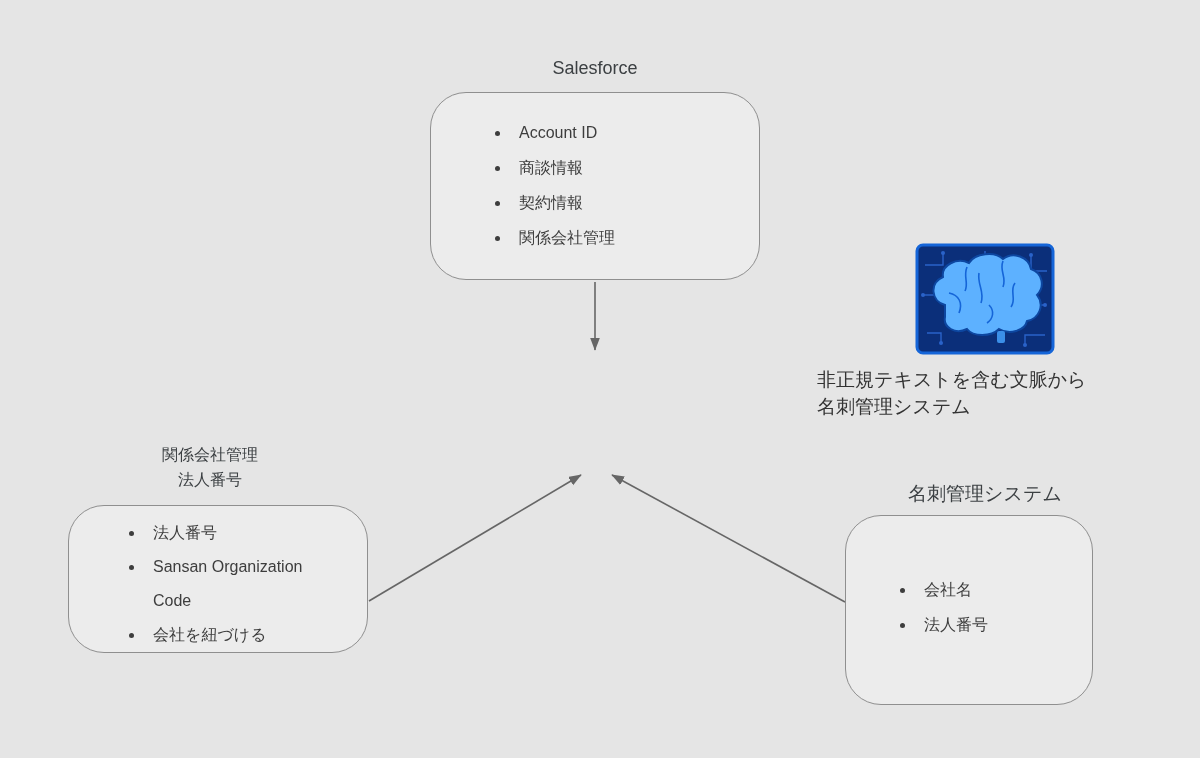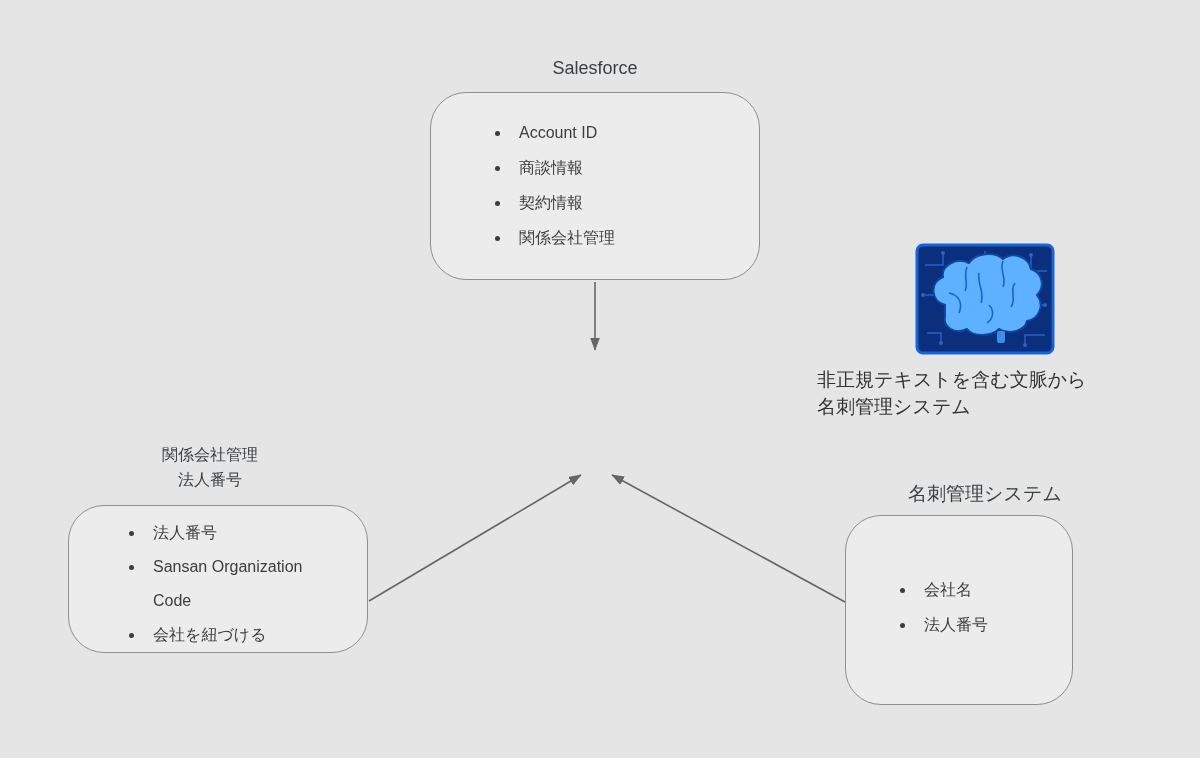--- a/index.html
+++ b/index.html
@@ -18,21 +18,21 @@
   .box ul{margin:0;list-style:disc outside;}
   .box li{font-size:16px;line-height:35px;color:#3d3d3d;padding-left:8px;}
 
   .sf-box{left:430px;top:92px;width:330px;height:188px;}
   .sf-box ul{padding:22px 20px 0 80px;}
 
   .aff-box{left:68px;top:505px;width:300px;height:148px;}
   .aff-box ul{padding:10px 24px 0 76px;}
   .aff-box li{line-height:34px;}
 
-  .card-box{left:845px;top:515px;width:228px;height:190px;}
+  .card-box{left:845px;top:515px;width:248px;height:190px;}
   .card-box ul{padding:56px 16px 0 70px;}
 
   .node-label{position:absolute;text-align:center;color:#3c4043;}
   .sf-label{left:430px;top:58px;width:330px;font-size:18px;}
   .aff-label{left:60px;top:442px;width:300px;font-size:16px;line-height:25px;}
   .card-label{left:845px;top:481px;width:280px;font-size:19px;}
 
   .cloud-wrap{position:absolute;left:480px;top:348px;width:230px;height:128px;}
   .cloud-text{font-size:25px;fill:#1f1f1f;font-family:"Liberation Sans","DejaVu Sans",sans-serif;}
 

